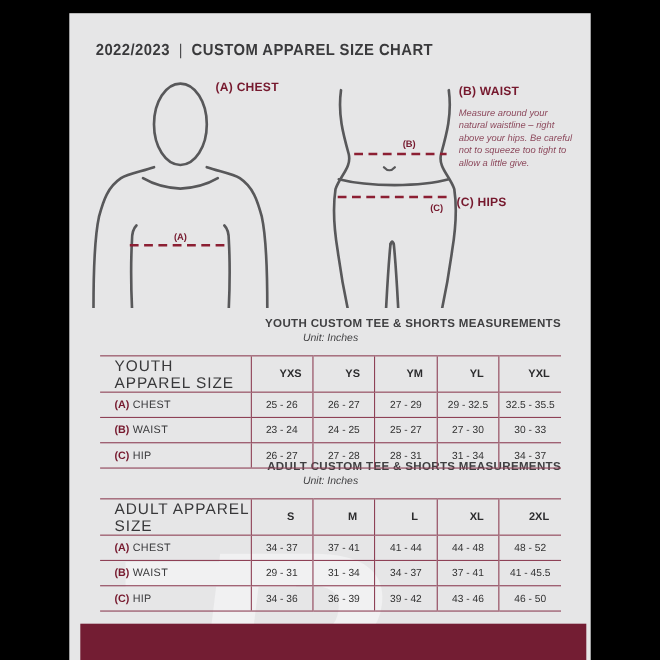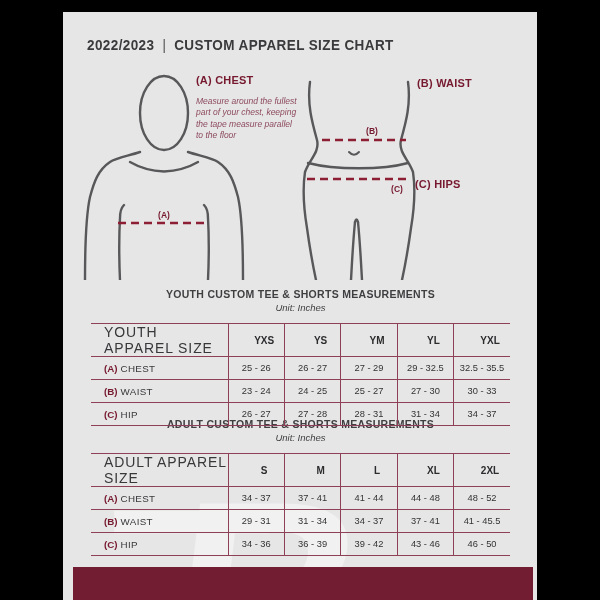--- a/index.html
+++ b/index.html
@@ -32,21 +32,21 @@
 
   
   .guide-h{position:absolute;font-weight:bold;font-size:11px;color:var(--maroon-text);
        letter-spacing:.2px;}
   .guide-b{position:absolute;font-style:italic;font-size:8.5px;line-height:1.34;
        color:var(--mauve);}
 
   .fig{position:absolute;}
 
   
-  .sec-title{position:absolute;left:28px;width:419px;text-align:center;
+  .sec-title{position:absolute;left:28px;width:419px;text-align:right;
        font-weight:bold;font-size:10.5px;letter-spacing:.3px;color:#3f3f41;}
   .sec-unit{position:absolute;left:28px;width:419px;text-align:center;
        font-style:italic;font-size:9.5px;color:#3f3f41;}
 
   
   table.size-table{position:absolute;left:28px;width:419px;border-collapse:collapse;
        table-layout:fixed;background:transparent;z-index:2;}
   table.size-table col.lead{width:137px;}
   table.size-table th,table.size-table td{
        border-top:1.4px solid var(--line);text-align:center;vertical-align:middle;}
@@ -120,23 +120,23 @@
       <path d="M60 152 C 58 172, 57 192, 56 210"></path>
       <path d="M63 152 C 65 172, 66 192, 67 210"></path>
     </g>
     <line x1="27" y1="70" x2="111" y2="70" stroke="#8c1f33" stroke-width="2.3" stroke-dasharray="8 5"></line>
     <text x="77" y="64" text-anchor="middle" font-size="8.5" font-weight="bold" fill="#76192e">(B)</text>
     <line x1="12" y1="109" x2="115" y2="109" stroke="#8c1f33" stroke-width="2.3" stroke-dasharray="8 5"></line>
     <text x="102" y="122" text-anchor="middle" font-size="8.5" font-weight="bold" fill="#76192e">(C)</text>
   </svg>
 
   <div class="guide-h" style="left:133px;top:62px">(A) CHEST</div>
-  <div class="guide-b" style="left:133px;top:84px;width:101px">Measure around the fullest part of your chest, keeping the tape measure parallel to the floor</div>
 
   <div class="guide-h" style="left:354px;top:65px">(B) WAIST</div>
+  <div class="guide-b" style="left:354px;top:85px;width:104px">Measure around your natural waistline – right above your hips. Be careful not to squeeze too tight to allow a little give.</div>
 
   <div class="guide-h" style="left:352px;top:166px">(C) HIPS</div>
 
   <div class="sec-title" style="top:276px">YOUTH CUSTOM TEE &amp; SHORTS MEASUREMENTS</div>
   <div class="sec-unit" style="top:290px">Unit: Inches</div>
 
   <table class="size-table" style="top:311px">
     <colgroup>
         <col class="lead">
         <col>

